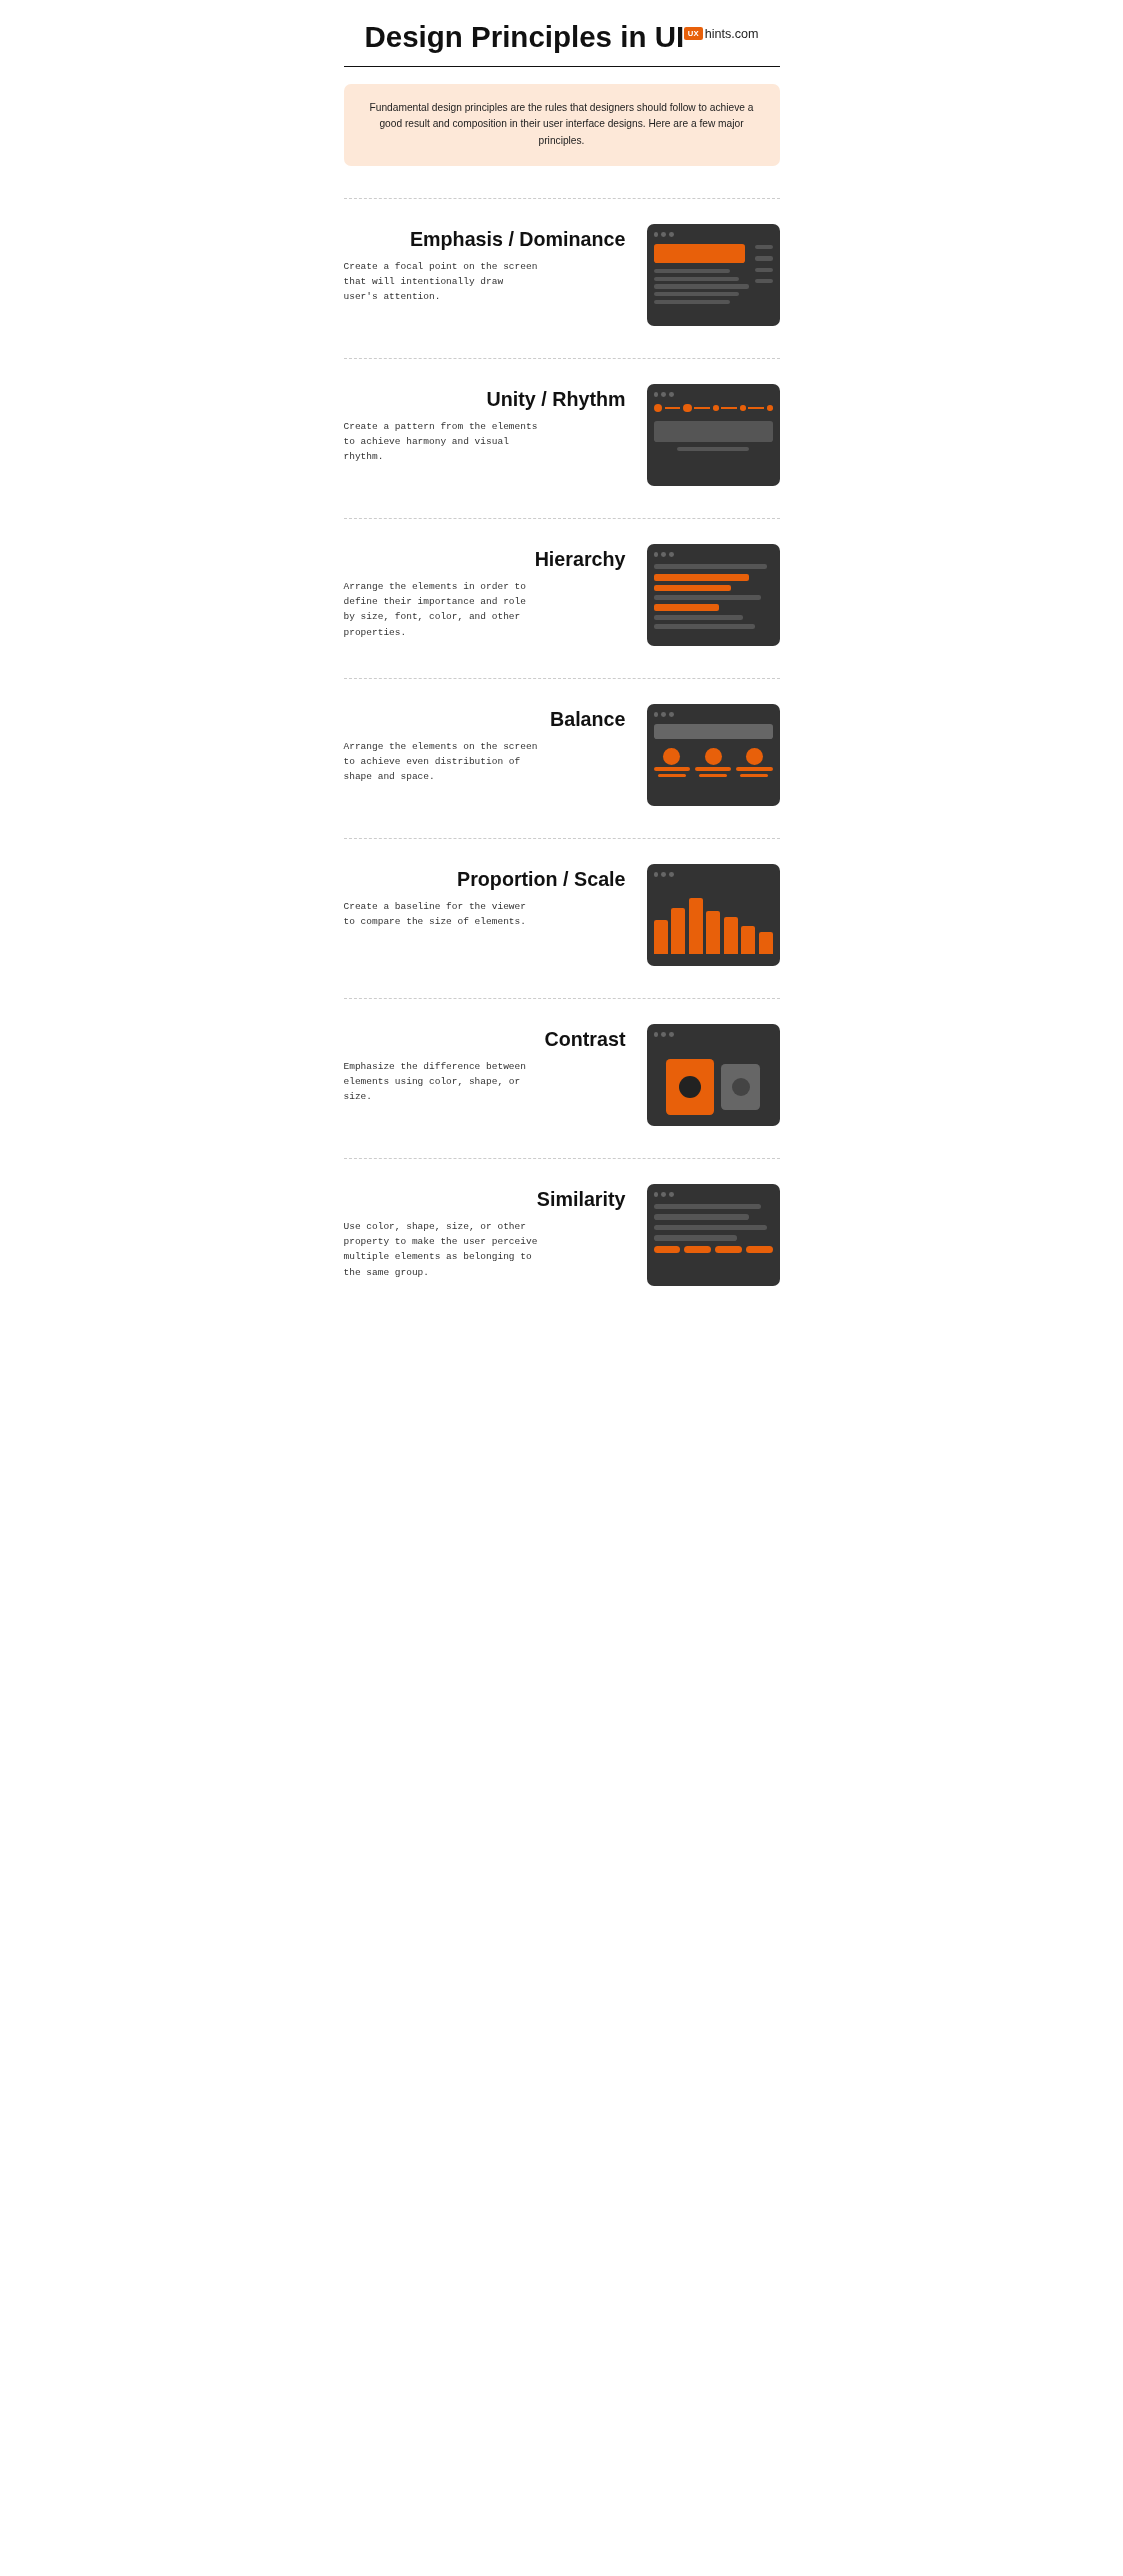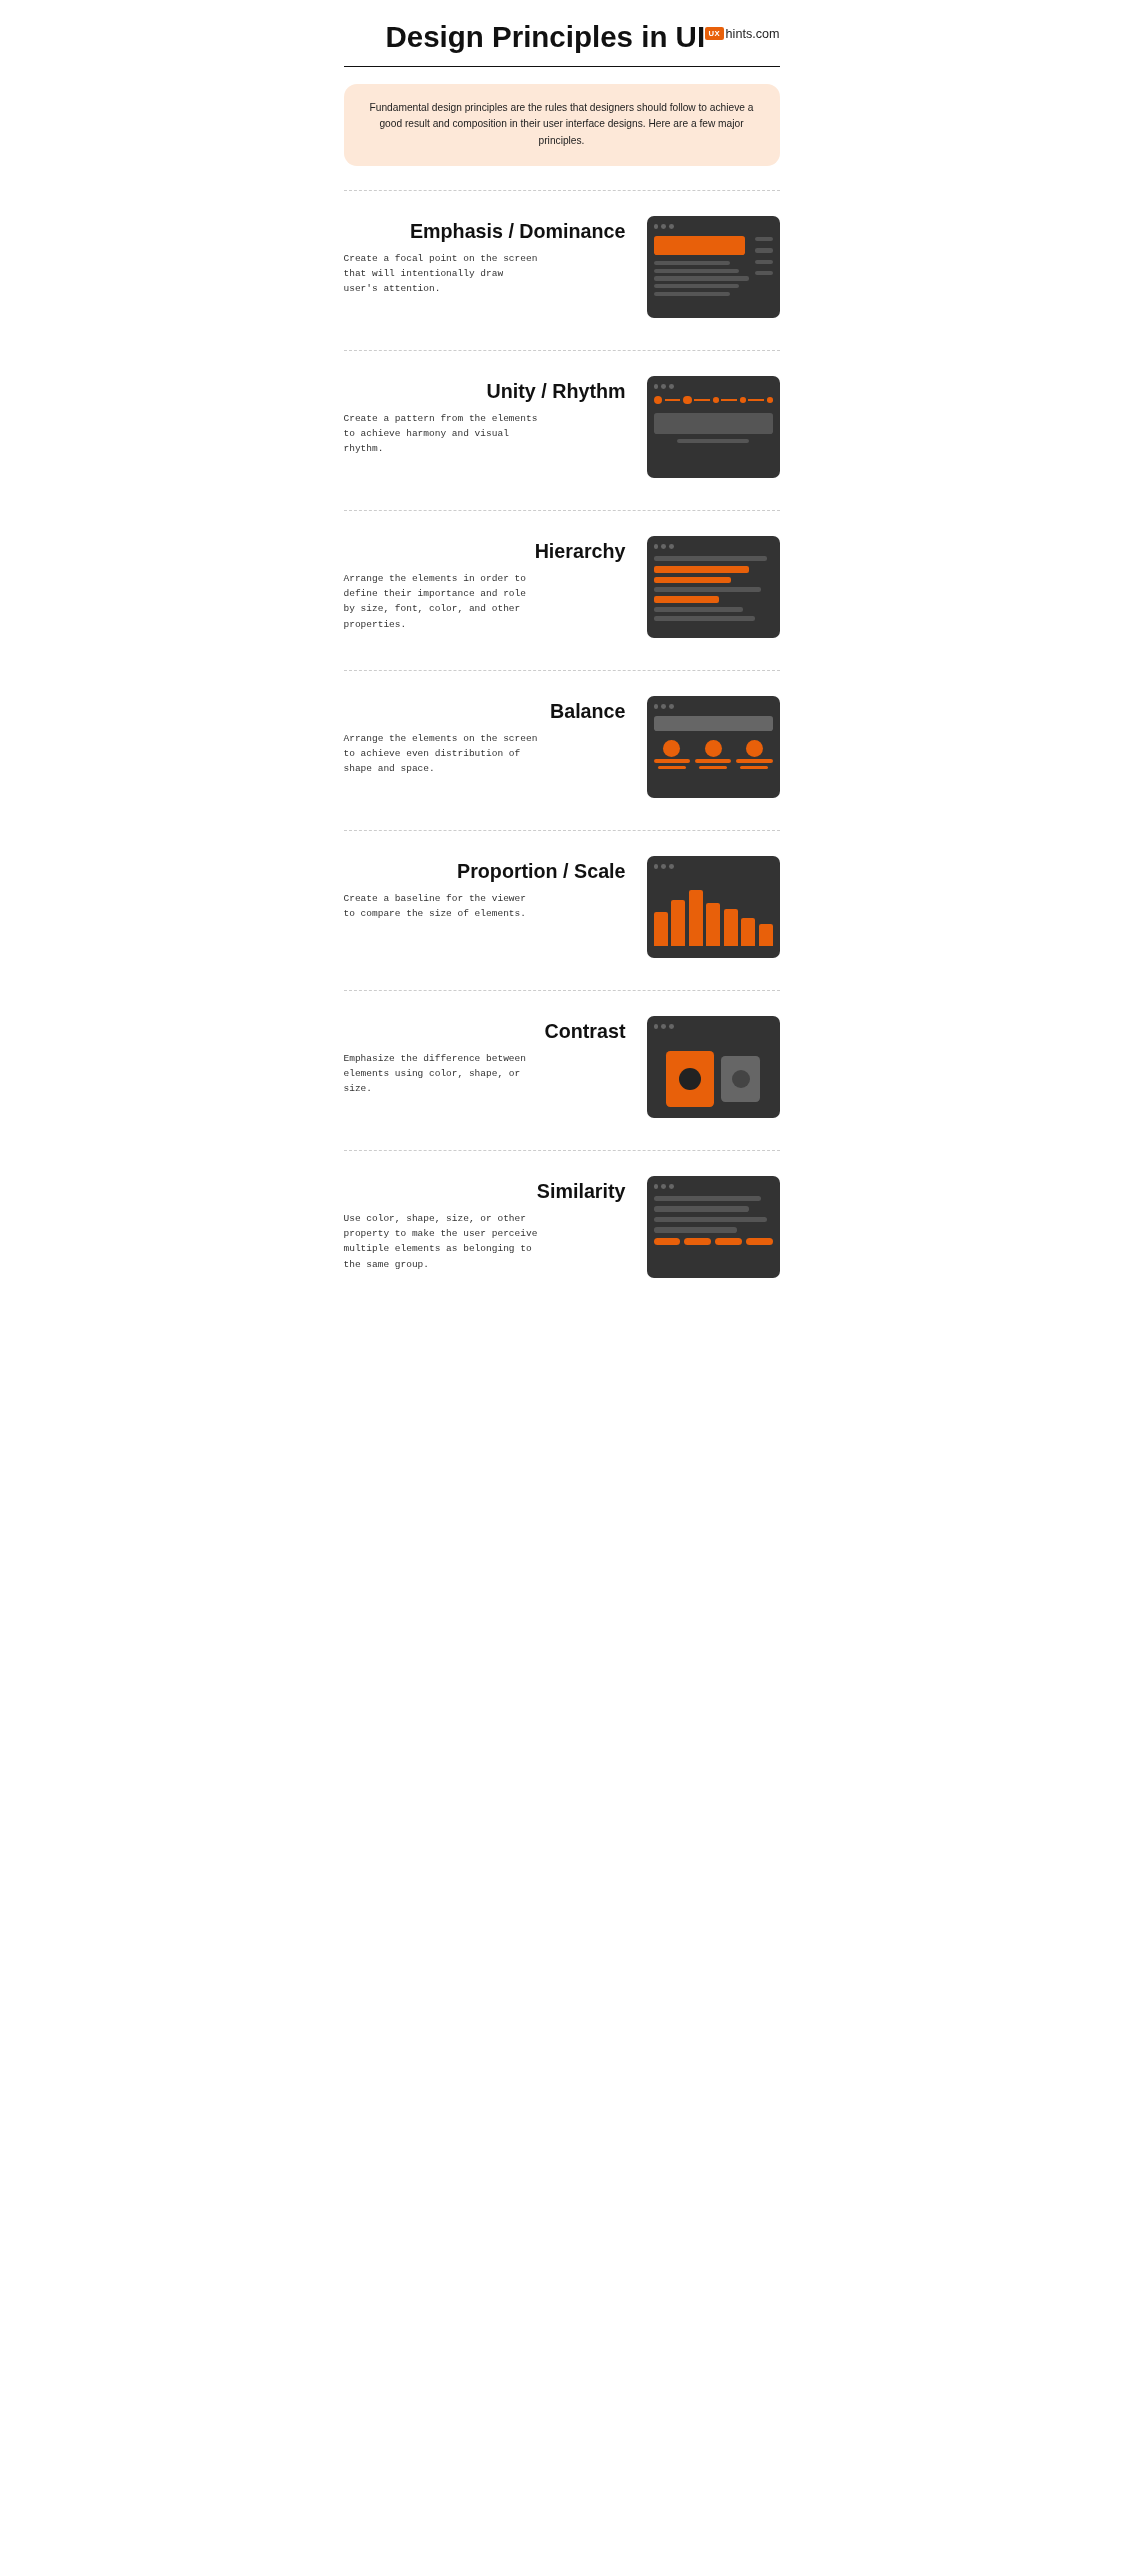--- a/index.html
+++ b/index.html
@@ -7,21 +7,21 @@
       font-family: 'Arial', sans-serif;
       background: #ffffff;
       width: 492px;
       margin: 0 auto;
       padding: 21px 28px 42px 28px;
     }
 
     
     .header {
       display: flex;
-      justify-content: flex-end;
+      justify-content: center;
       align-items: flex-start;
       margin-bottom: 12.6px;
     }
     .page-title {
       font-size: 29.5px;
       font-weight: 900;
       color: #111;
       line-height: 1.1;
     }
     .logo-area {
@@ -46,23 +46,23 @@
     }
     .header-divider {
       border: none;
       border-top: 1.4px solid #111;
       margin-bottom: 17px;
     }
 
     
     .intro-box {
       background: #fde8d8;
-      border-radius: 13px;
+      border-radius: 7px;
       padding: 15.5px 21px;
-      margin-bottom: 24px;
+      margin-bottom: 32px;
       text-align: center;
     }
     .intro-box p {
       font-size: 10.2px;
       color: #222;
       line-height: 1.65;
     }
 
     
     .section-divider {

